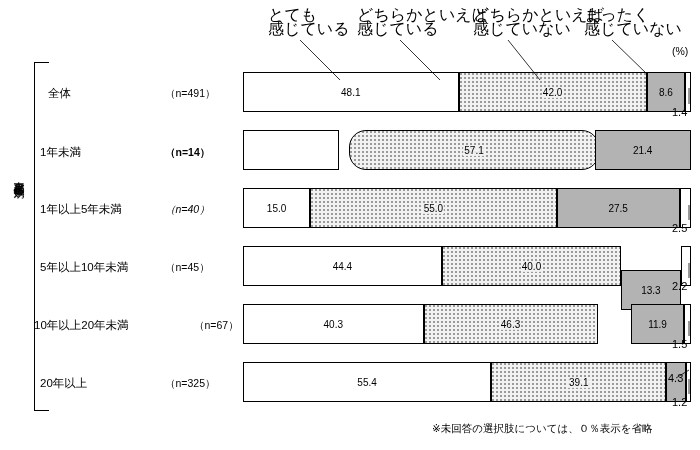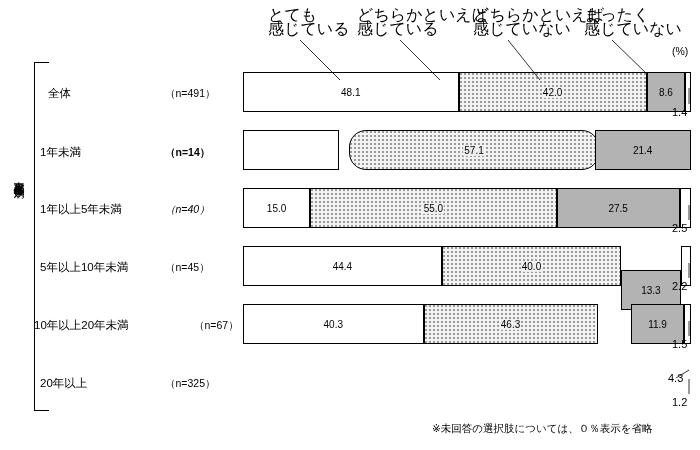--- a/index.html
+++ b/index.html
@@ -157,20 +157,34 @@
         <span class="v">46.3</span>
       </div>
     <div class="seg s2" style="left:387.9px;width:53.3px;">
         <span class="v">11.9</span>
       </div>
     <div class="seg s3" style="left:441.2px;width:6.7px;">
         <span class="v"></span>
       </div>
   </div>
 
+  <div class="bar-row" style="top:302px;">
+    <div class="seg s0" style="left:0px;width:248.2px;">
+        <span class="v">55.4</span>
+      </div>
+    <div class="seg s1" style="left:248.2px;width:175.2px;">
+        <span class="v">39.1</span>
+      </div>
+    <div class="seg s2" style="left:423.4px;width:19.3px;">
+        <span class="v"></span>
+      </div>
+    <div class="seg s3" style="left:442.7px;width:5.4px;">
+        <span class="v"></span>
+      </div>
+  </div>
 
 </div>
 
 <div class="outside-val" style="left:672px;top:106px;">1.4</div>
 <div class="outside-val" style="left:672px;top:222px;">2.5</div>
 <div class="outside-val" style="left:672px;top:280px;">2.2</div>
 <div class="outside-val" style="left:672px;top:338px;">1.5</div>
 <div class="outside-val" style="left:668px;top:372px;">4.3</div>
 <div class="outside-val" style="left:672px;top:396px;">1.2</div>
 <div class="outside-val" style="left:310px;top:145px;"></div>

